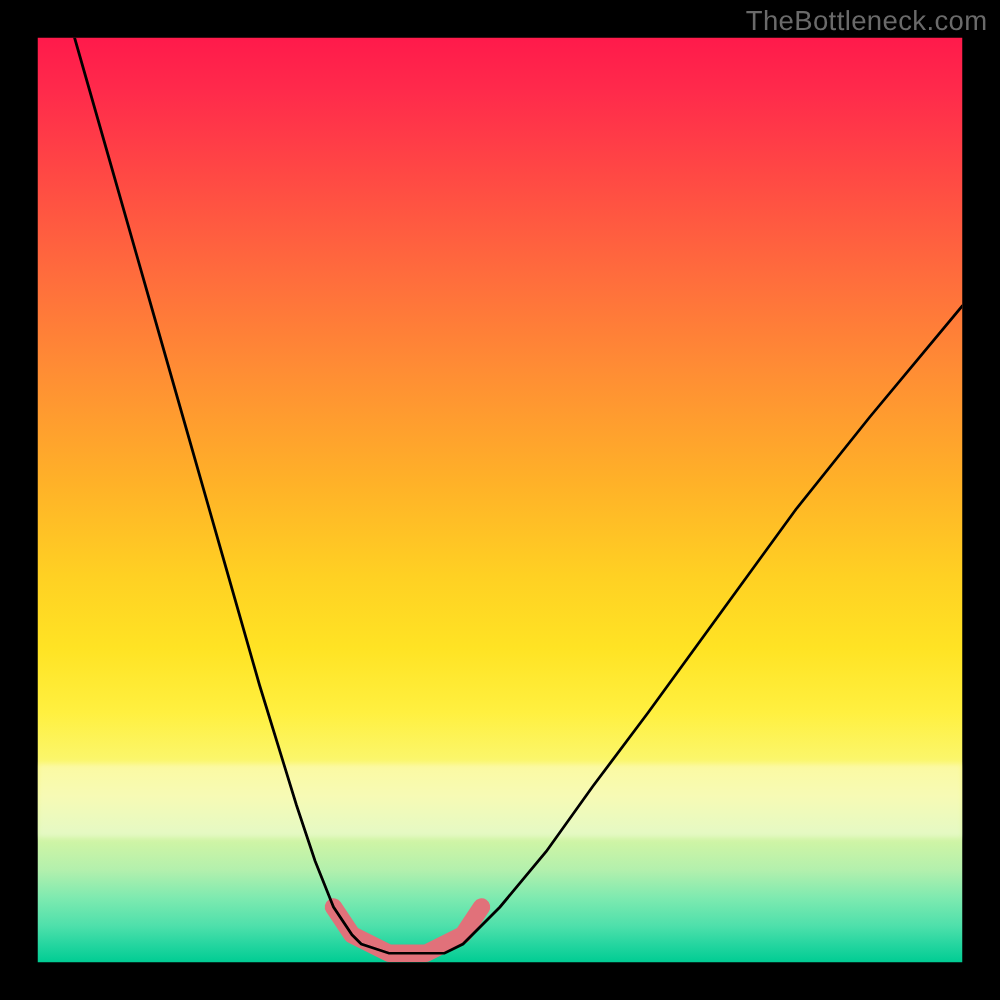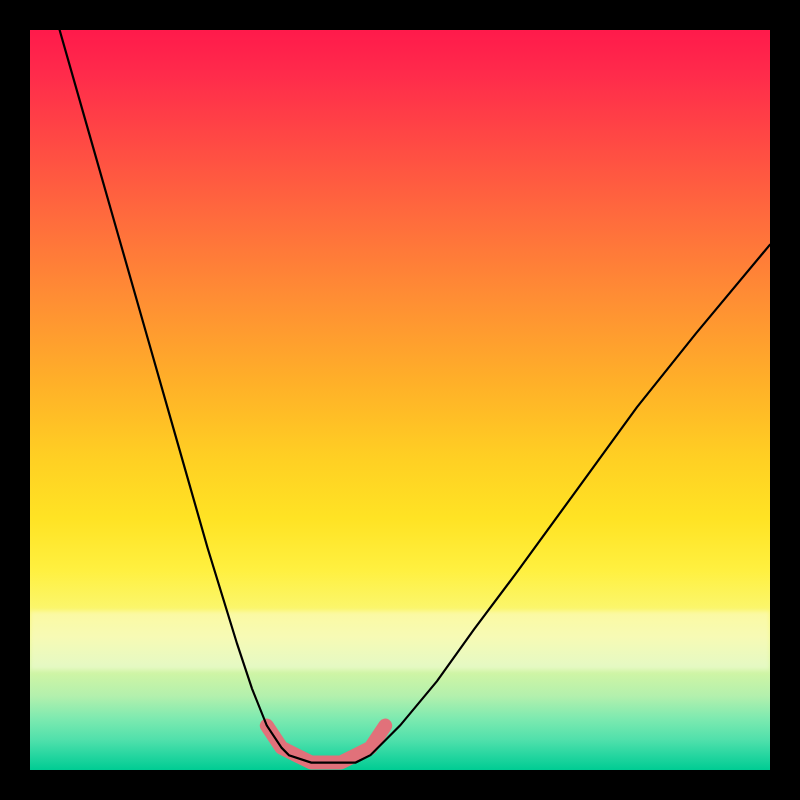--- a/index.html
+++ b/index.html
@@ -84,20 +84,21 @@
     stroke: #e1717a;
     stroke-width: 14;
     stroke-linecap: round;
     stroke-linejoin: round;
   }
 </style>
 </head>
 <body>
 
 <div class="frame">
+  <div class="watermark">TheBottleneck.com</div>
 
   <div class="plot">
     <div class="gradient"></div>
     <div class="pale-band"></div>
 
     <svg class="curves" viewBox="0 0 740 740" preserveAspectRatio="none">
       <path id="accent-path" class="curve-accent" d="M236.8 695.6 L251.6 717.8 L266.4 725.2 L281.2 732.6 L296.0 732.6 L310.8 732.6 L325.6 725.2 L340.4 717.8 L355.2 695.6 "></path>
       <path id="main-path" class="curve-main" d="M29.6 0.0 L59.2 103.6 L88.8 207.2 L118.4 310.8 L148.0 414.4 L177.6 518.0 L207.2 614.2 L222.0 658.6 L236.8 695.6 L251.6 717.8 L259.0 725.2 L259.0 725.2 L281.2 732.6 L303.4 732.6 L325.6 732.6 L340.4 725.2 L340.4 725.2 L370.0 695.6 L407.0 651.2 L444.0 599.4 L488.4 540.2 L547.6 458.8 L606.8 377.4 L666.0 303.4 L740.0 214.6 "></path>
     </svg>
   </div>

